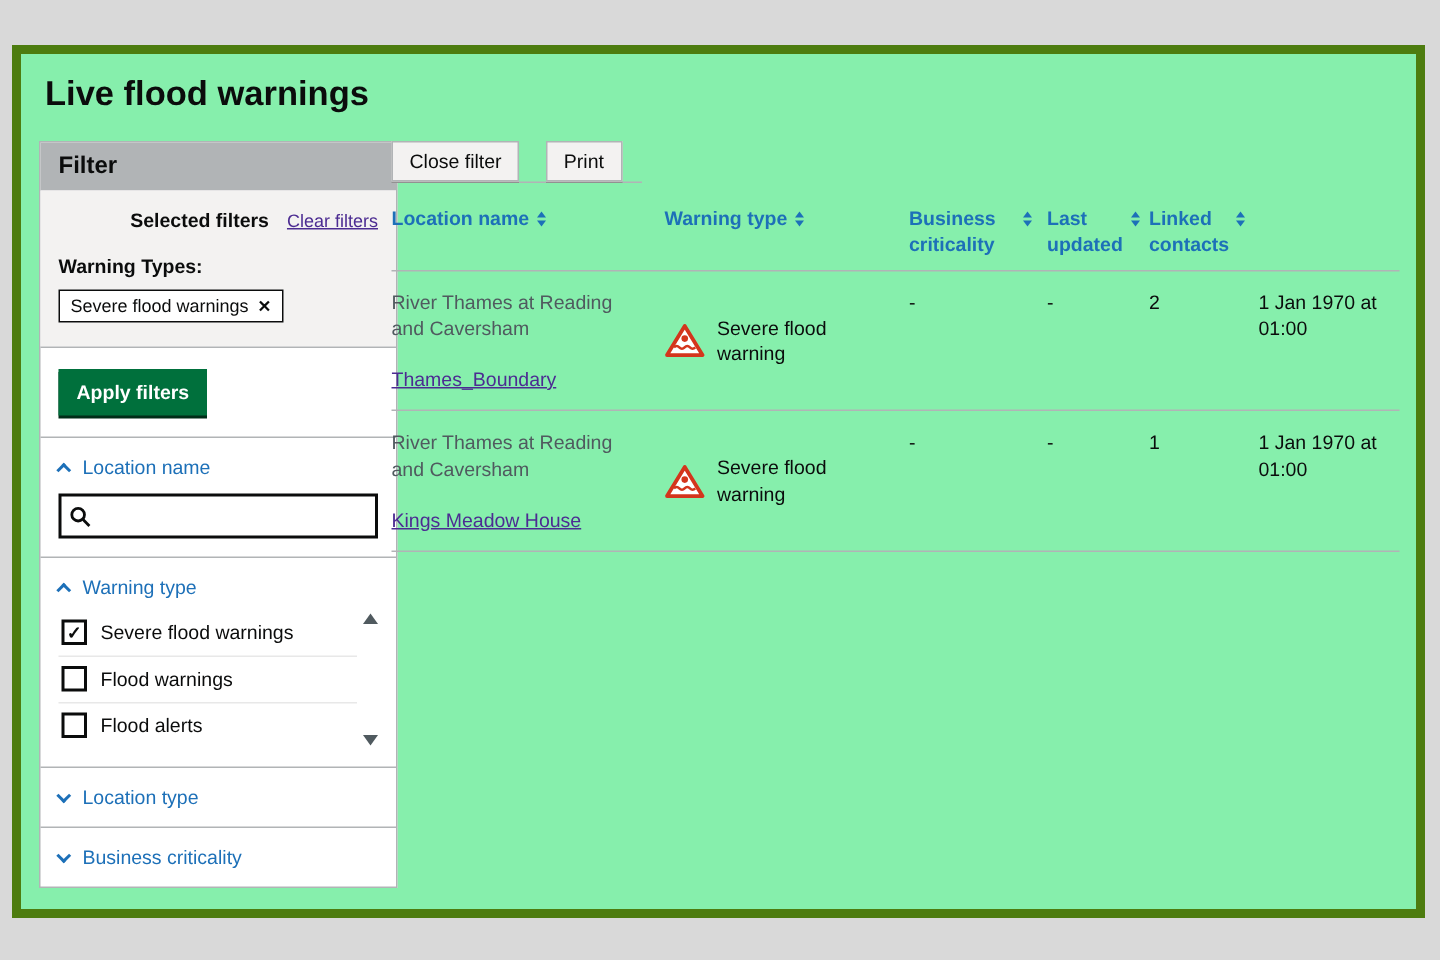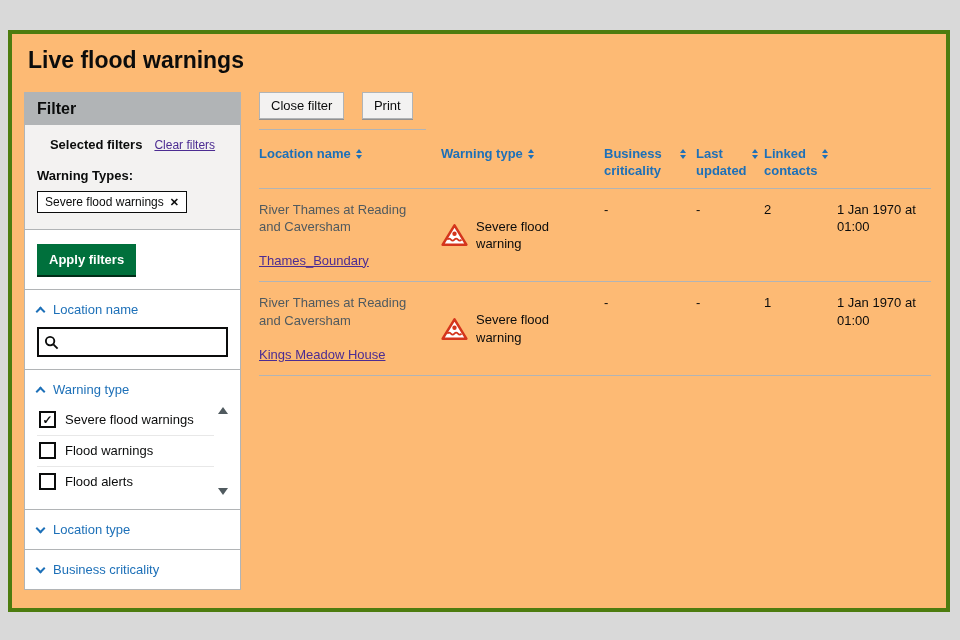--- a/index.html
+++ b/index.html
@@ -1,29 +1,29 @@
 <!DOCTYPE html>
 <html><head>
 <meta charset="utf-8">
 <style>
   * { margin:0; padding:0; box-sizing:border-box; }
   html,body { width:960px; height:640px; overflow:hidden; }
   body { background:#d9d9d9; font-family:"Liberation Sans", sans-serif; color:#0b0c0c; }
 
   .panel { position:absolute; left:8px; top:30px; width:942px; height:582px;
-           background:#fdba74; border:4px solid #4d7c0f; }
+           background:#86efac; border:6px solid #4d7c0f; }
 
   .page-title { position:absolute; left:16px; top:13px; font-size:23px; font-weight:bold; color:#0b0c0c; }
 
   
-  .filter { position:absolute; left:12px; top:58px; width:217px; background:#fff;
+  .filter { position:absolute; left:12px; top:58px; width:239px; background:#fff;
             border:1px solid #b1b4b6; }
   .filter-header { background:#b1b4b6; padding:7px 12px; font-size:16px; font-weight:bold; }
   .filter-selected { background:#f3f2f1; padding:12px 12px 16px 12px; }
-  .sel-row { display:flex; justify-content:center; align-items:baseline; }
+  .sel-row { display:flex; justify-content:flex-end; align-items:baseline; }
   .sel-label { font-size:13px; font-weight:bold; }
   .clear-link { font-size:12px; color:#4c2c92; text-decoration:underline; cursor:pointer;margin-left:12px; }
   .wt-label { font-size:13px; font-weight:bold; margin-top:16px; }
   .tag { display:inline-flex; align-items:center; gap:6px; margin-top:8px; background:#fff;
          border:1px solid #0b0c0c; padding:3px 7px; font-size:12px; cursor:pointer; }
   .tag .x { font-size:11px; font-weight:bold; }
 
   .apply-area { padding:14px 12px; border-top:1px solid #b1b4b6; }
   .apply-btn { background:#00703c; color:#fff; border:none; font-family:inherit;
                font-size:13px; font-weight:600; padding:8px 12px; cursor:pointer;
@@ -46,21 +46,21 @@
   .cb { width:17px; height:17px; border:2px solid #0b0c0c; background:#fff; flex:0 0 auto;
         display:flex; align-items:center; justify-content:center; font-size:12px; font-weight:bold; }
   .cb.checked::after { content:"✓"; }
   .scroll-up, .scroll-down { position:absolute; right:0; width:0; height:0;
         border-left:5px solid transparent; border-right:5px solid transparent; cursor:pointer; }
   .scroll-up { top:2px; border-bottom:7px solid #505a5f; }
   .scroll-down { bottom:2px; border-top:7px solid #505a5f; }
 
   
   .main { position:absolute; left:247px; top:58px; width:672px; }
-  .toolbar { display:inline-block; padding-bottom:10px; border-bottom:1px solid #b1b4b6; }
+  .toolbar { display:inline-block; border-bottom:1px solid #b1b4b6; }
   .tool-btn { background:#f3f2f1; border:1px solid #b1b4b6; font-family:inherit; font-size:13px;
               color:#0b0c0c; padding:5px 11px; margin-right:13px; cursor:pointer;
               box-shadow:0 1px 0 #929191; }
   .count { font-size:13px; margin-top:16px; }
 
   .grid { display:grid; grid-template-columns:182px 163px 92px 68px 73px 90px; }
   .thead { margin-top:14px; border-bottom:1px solid #b1b4b6; }
   .th { color:#1d70b8; font-size:13px; font-weight:bold; line-height:1.3;
         padding:2px 10px 8px 0; display:flex; align-items:flex-start; cursor:pointer; }
   .sort { display:inline-flex; flex-direction:column; gap:2px; margin-left:5px; margin-top:3px; }

